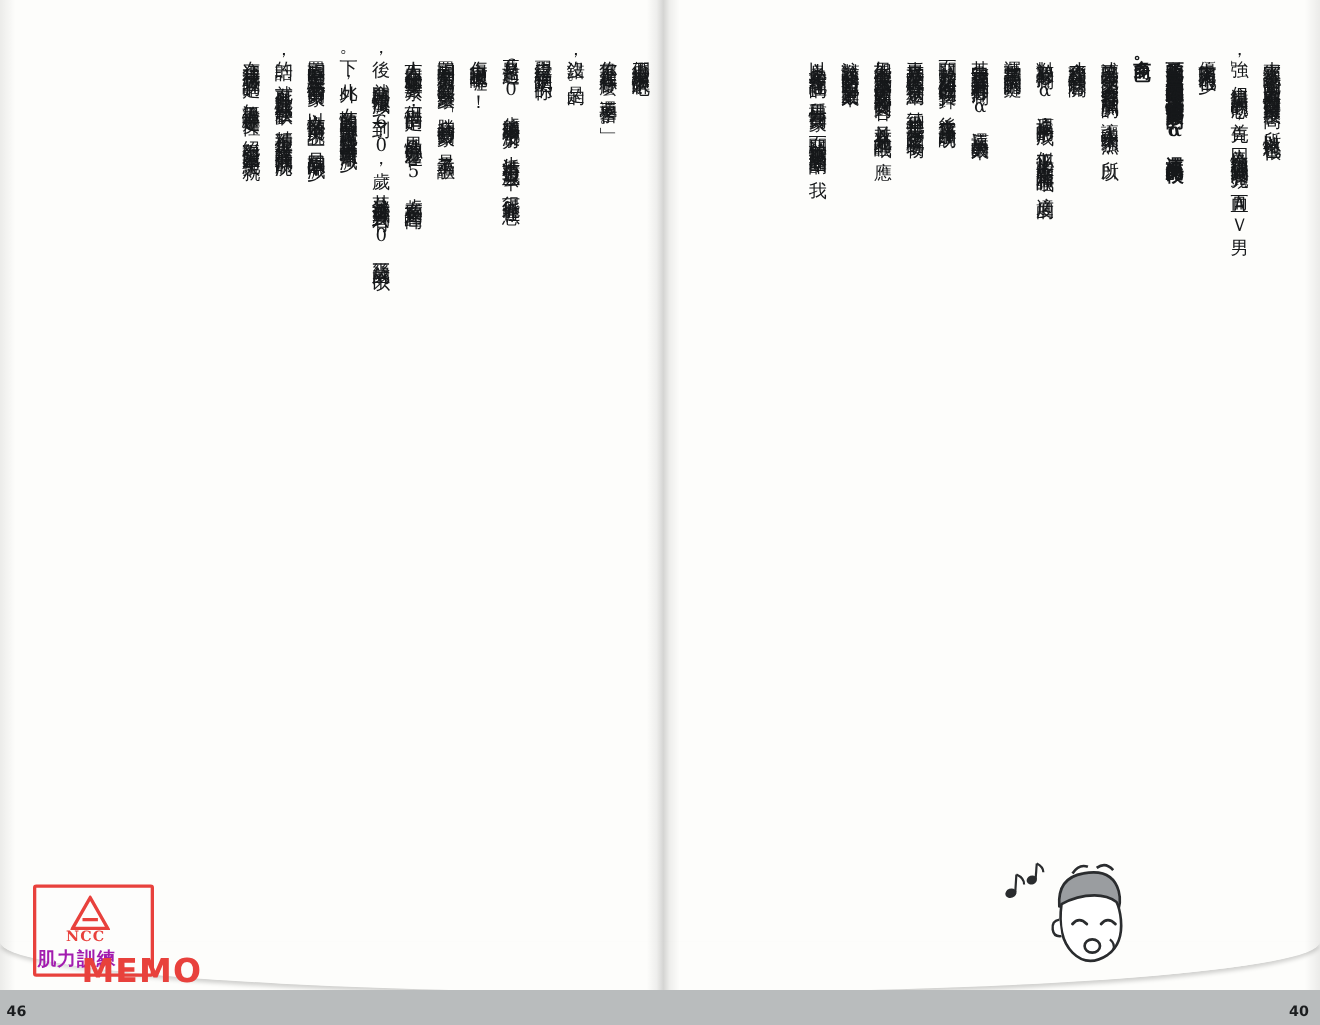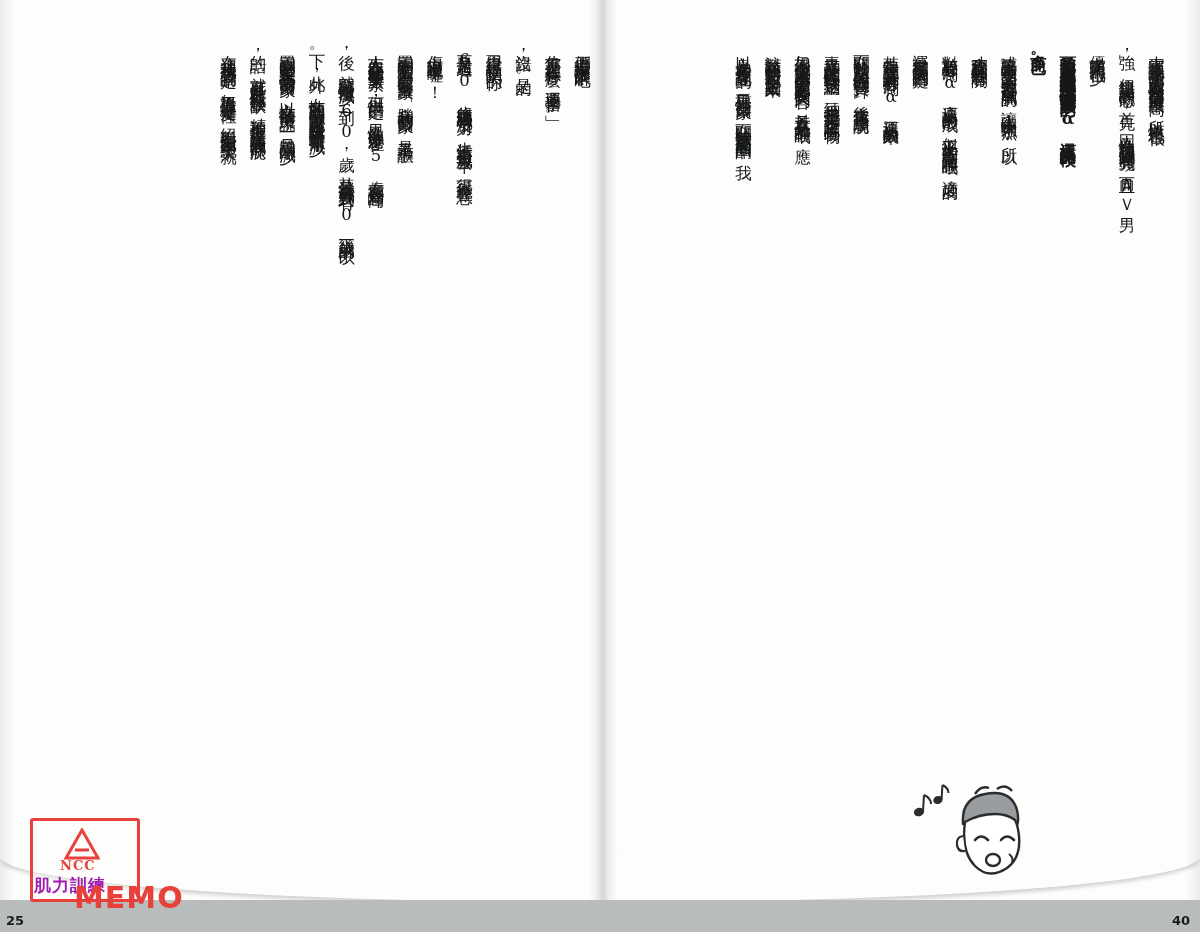--- a/index.html
+++ b/index.html
@@ -136,21 +136,21 @@
     font-family: "DejaVu Serif", "Liberation Serif", serif;
     font-size: 12.5px;
     color: #1b1d1f;
     letter-spacing: 0.5px;
   }
 
   
   .stamp {
     position: absolute;
     left: 30px;
-    bottom: 18px;
+    bottom: 32px;
     width: 120px;
     height: 96px;
   }
   .stamp-box {
     position: absolute;
     left: 0;
     top: 0;
     width: 104px;
     height: 78px;
     border: 3px solid #e8413c;
@@ -289,16 +289,16 @@
 
       <path d="M70 62 q6 -7 13 0" fill="none" stroke="#2a2c2e" stroke-width="2.6" stroke-linecap="round"></path>
       <path d="M96 62 q6 -7 13 0" fill="none" stroke="#2a2c2e" stroke-width="2.6" stroke-linecap="round"></path>
 
       <ellipse cx="88" cy="82" rx="7" ry="6" fill="#ffffff" stroke="#2a2c2e" stroke-width="2.4"></ellipse>
 
       <path d="M104 76 q5 4 3 9" fill="none" stroke="#2a2c2e" stroke-width="2"></path>
     </svg>
   </div>
 
-  <div class="folio folio-left">25</div>
+  <div class="folio folio-left">46</div>
   <div class="folio folio-right">40</div>
 
 </div>
 
 </body></html>

